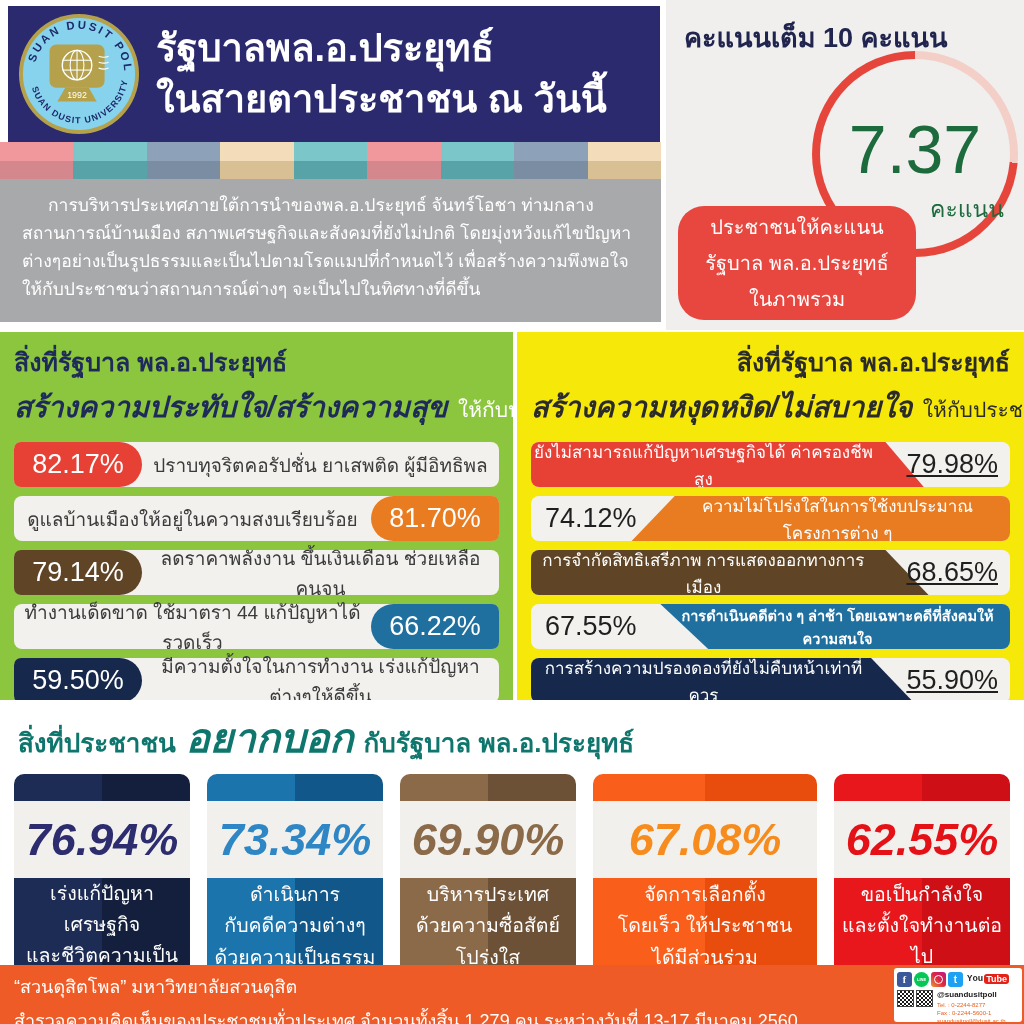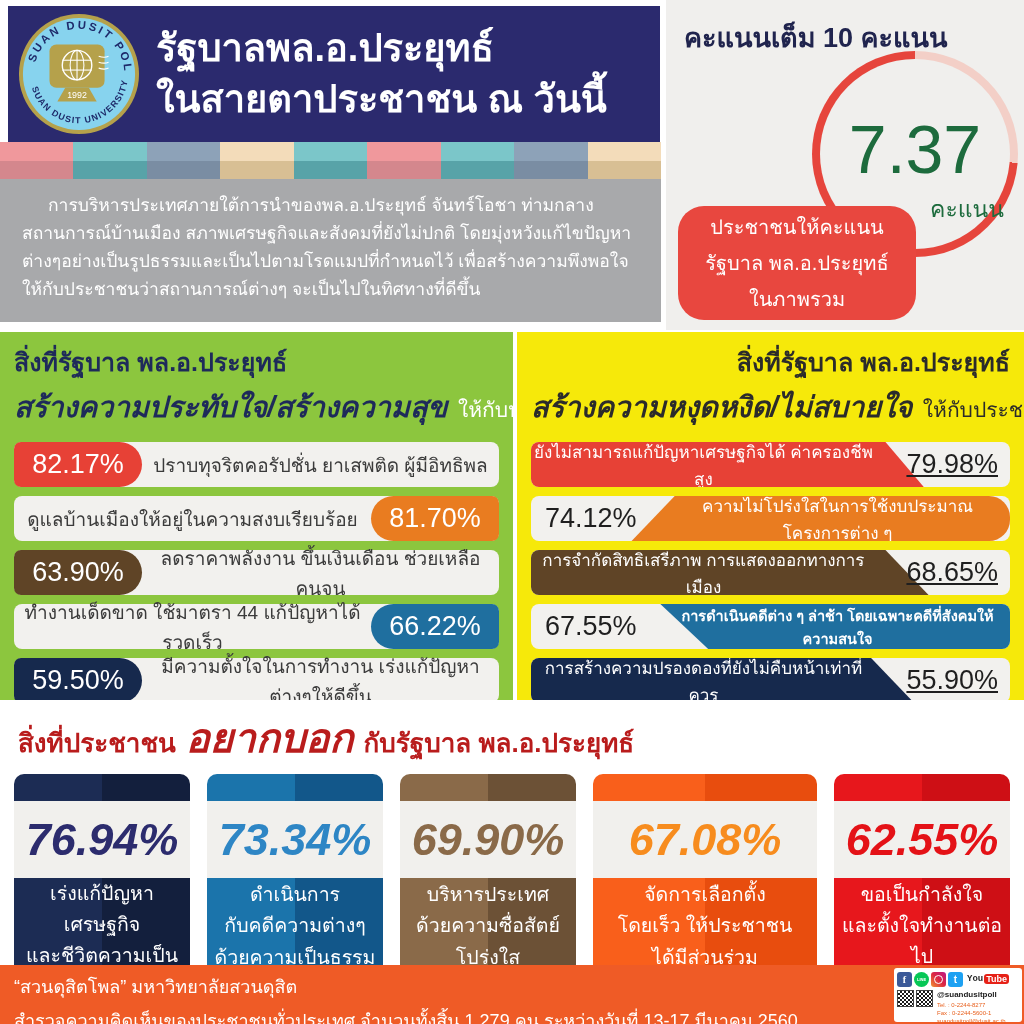--- a/index.html
+++ b/index.html
@@ -66,33 +66,33 @@
                 padding:10px 14px;box-sizing:border-box;}
   .yp-head{text-align:right;}
   .yp-t1{font-size:25px;color:#2b2b2b;font-weight:600;}
   .yp-t2{margin-top:2px;white-space:nowrap;}
   .yp-em{font-size:29px;font-weight:800;font-style:italic;color:#2b2b2b;}
   .yp-suf{font-size:21px;color:#2b2b2b;margin-left:6px;}
   .nbars{margin-top:12px;}
   .nbar{height:45px;margin-bottom:9px;background:#f2f1ee;border-radius:8px;position:relative;overflow:hidden;}
   .nfill{position:absolute;inset:0;display:flex;align-items:center;color:#fff;font-size:17px;}
   .clipA{clip-path:polygon(0 0,74% 0,82% 100%,0 100%);}
-  .clipB{clip-path:polygon(30% 0,100% 0,100% 100%,21% 100%);border-radius:21px;}
+  .clipB{clip-path:polygon(30% 0,100% 0,100% 100%,21% 100%);}
   .clipC{clip-path:polygon(0 0,74% 0,83% 100%,0 100%);}
   .clipD{clip-path:polygon(27% 0,100% 0,100% 100%,37% 100%);}
   .clipE{clip-path:polygon(0 0,71% 0,80% 100%,0 100%);}
   .nfill.fl .nlabel{width:72%;text-align:center;}
   .nfill.fr .nlabel{margin-left:30%;width:68%;text-align:center;}
   .nlabel.small{font-size:14.5px;font-weight:bold;}
   .npct{position:absolute;top:0;bottom:0;display:flex;align-items:center;font-size:27px;color:#1f1f1f;}
   .npct.r{right:12px;text-decoration:underline;}.npct.l{left:14px;}
 
   
   .tell{position:absolute;left:0;top:700px;width:1024px;height:265px;background:#fff;}
-  .tell-title{margin:6px 0 0 18px;color:#b91c1c;display:flex;align-items:baseline;gap:10px;}
+  .tell-title{margin:6px 0 0 18px;color:#0f766e;display:flex;align-items:baseline;gap:10px;}
   .tt-pre,.tt-suf{font-size:26px;font-weight:600;}
   .tt-em{font-size:40px;font-weight:800;font-style:italic;}
   .cards{display:flex;gap:17px;padding:0 14px;margin-top:4px;}
   .card{flex:1;height:207px;border-radius:10px;position:relative;overflow:hidden;}
   .card1{background:linear-gradient(90deg,#1c2c54 0 50%,#131f3d 50% 100%);}
   .card2{background:linear-gradient(90deg,#1b74ab 0 50%,#12578a 50% 100%);}
   .card3{background:linear-gradient(90deg,#8a6a49 0 50%,#6c5136 50% 100%);}
   .card4{background:linear-gradient(90deg,#f95f1b 0 50%,#e84d0e 50% 100%);padding-left:48px;}
   .card5{background:linear-gradient(90deg,#e7171c 0 50%,#ce0f15 50% 100%);}
   .card-band{position:absolute;top:27px;left:0;right:0;height:77px;background:#f1f0ed;
@@ -227,21 +227,21 @@
     <div class="gbars">
       <div class="gbar left">
         <span class="gpill c-red">82.17%</span>
         <span class="glabel">ปราบทุจริตคอรัปชั่น ยาเสพติด ผู้มีอิทธิพล</span>
       </div>
       <div class="gbar right">
         <span class="glabel">ดูแลบ้านเมืองให้อยู่ในความสงบเรียบร้อย</span>
         <span class="gpill c-orange">81.70%</span>
       </div>
       <div class="gbar left">
-        <span class="gpill c-brown">63.90%</span>
+        <span class="gpill c-brown">79.14%</span>
         <span class="glabel">ลดราคาพลังงาน ขึ้นเงินเดือน ช่วยเหลือคนจน</span>
       </div>
       <div class="gbar right">
         <span class="glabel">ทำงานเด็ดขาด ใช้มาตรา 44 แก้ปัญหาได้รวดเร็ว</span>
         <span class="gpill c-blue">66.22%</span>
       </div>
       <div class="gbar left">
         <span class="gpill c-navy">59.50%</span>
         <span class="glabel">มีความตั้งใจในการทำงาน เร่งแก้ปัญหาต่างๆให้ดีขึ้น</span>
       </div>

